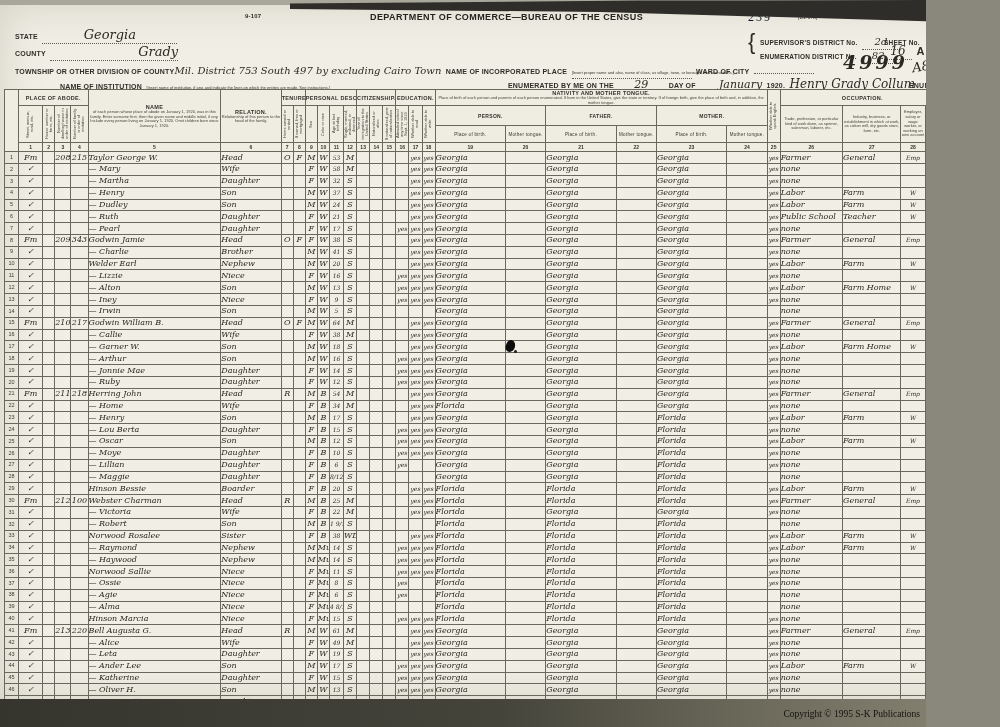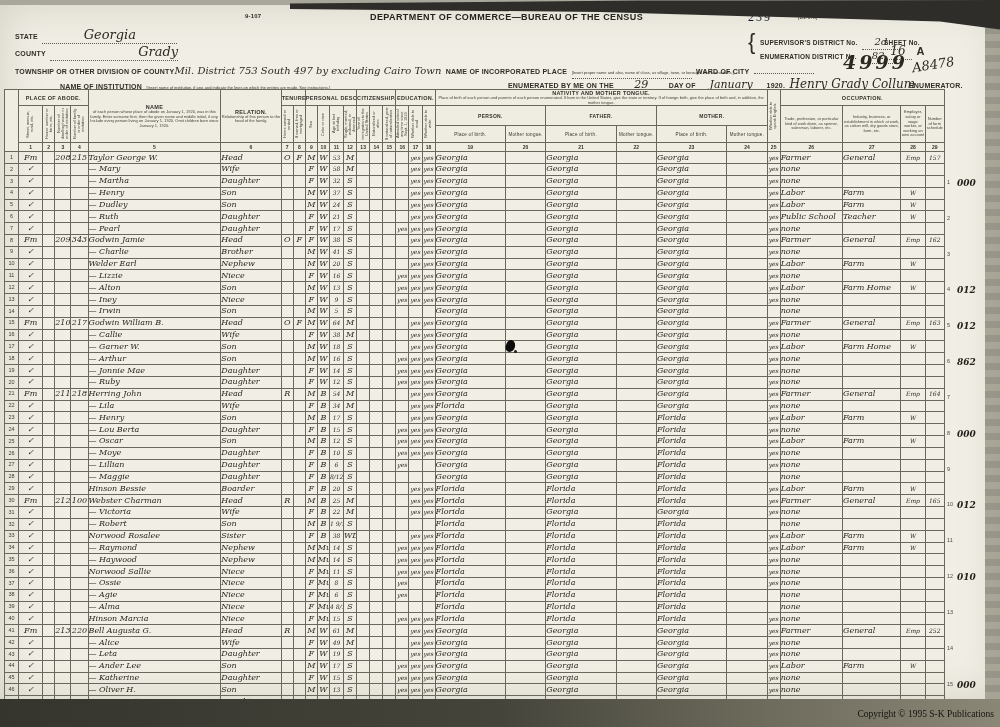--- a/index.html
+++ b/index.html
@@ -1,17 +1,17 @@
 <!DOCTYPE html>
 <html><head>
 <meta charset="utf-8">
 <style>
   html,body{margin:0;padding:0;}
   body{width:1000px;height:727px;overflow:hidden;background:#8a887d;font-family:"Liberation Sans",sans-serif;}
-  .scan{position:relative;width:1000px;height:727px;background:#a9a79b;overflow:hidden;}
+  .scan{position:relative;width:912px;height:727px;background:#a9a79b;overflow:hidden;padding-left:14px;}
   .paper{position:absolute;left:0;top:5px;width:1000px;height:695px;background:#f1efe5;box-shadow:inset 0 0 40px rgba(120,115,100,.25);}
   
   .dark-top{position:absolute;left:0;top:0;width:1000px;height:30px;background:#2e2d29;clip-path:polygon(29% 12%,64% 2%,100% 0,100% 98%,94% 72%,60% 40%,29% 30%);z-index:6;}
   .right-edge{position:absolute;left:985px;top:20px;width:15px;height:680px;background:repeating-linear-gradient(180deg,#93917f 0 7px,#7e7c6e 7px 14px);opacity:.75;z-index:5;}
   .dark-bottom{position:absolute;left:0;top:699px;width:1000px;height:28px;background:linear-gradient(90deg,#36352d 0%,#45443b 50%,#6a6859 74%,#8b8777 100%);z-index:7;}
   .copyright{position:absolute;right:6px;top:709px;font-family:"Liberation Serif",serif;font-size:9.5px;color:#14130f;z-index:8;}
   .blot{position:absolute;left:506px;top:340px;width:9px;height:12px;background:#0c0c0a;border-radius:50% 60% 55% 45%;transform:rotate(18deg);z-index:4;}
   .blot2{position:absolute;left:514px;top:350px;width:3px;height:3px;background:#1a1a16;border-radius:50%;z-index:4;}
 
   
@@ -99,21 +99,21 @@
       <div class="abs hw" style="left:912px;top:52px;font-size:13px;transform:rotate(-9deg);">A8478</div>
 
       <div class="abs" style="left:60px;top:70px;">
         <span class="lbl">NAME OF INSTITUTION</span>
         <span class="dots" style="width:260px;"><span class="lbl-sm" style="font-size:4px;">[Insert name of institution, if any, and indicate the lines on which the entries are made.  See instructions.]</span></span>
       </div>
       <div class="abs" style="left:508px;top:69px;">
         <span class="lbl">ENUMERATED BY ME ON THE</span>
         <span class="dots" style="width:46px;text-align:center;"><span class="hw" style="font-size:11px;">29</span></span>
         <span class="lbl">DAY OF</span>
-        <span class="dots" style="width:62px;text-align:center;"><span class="hw" style="font-size:11px;">January</span></span>
+        <span class="dots" style="width:62px;text-align:right;"><span class="hw" style="font-size:11px;">January</span></span>
         <span class="lbl">1920.</span>
         <span class="dots" style="width:115px;text-align:center;"><span class="hw" style="font-size:12px;">Henry Grady Collum</span></span>
         <span class="lbl">ENUMERATOR.</span>
       </div>
     </div>
 
     <table class="census">
       <colgroup>
         <col style="width:14px">
           <col style="width:24px">
@@ -948,21 +948,21 @@
             <td class="h">General</td>
             <td class="h c sm">Emp</td>
             <td class="h c sm">164</td>
           </tr>
           <tr>
             <td class="ln">22</td>
             <td class="h c">✓</td>
             <td class="h c"></td>
             <td class="h c"></td>
             <td class="h c"></td>
-            <td class="h name">— Lila</td>
+            <td class="h name">— Home</td>
             <td class="h">Wife</td>
             <td class="h c"></td>
             <td class="h c"></td>
             <td class="h c">F</td>
             <td class="h c">B</td>
             <td class="h c sm">34</td>
             <td class="h c">M</td>
             <td></td>
             <td></td>
             <td></td>

